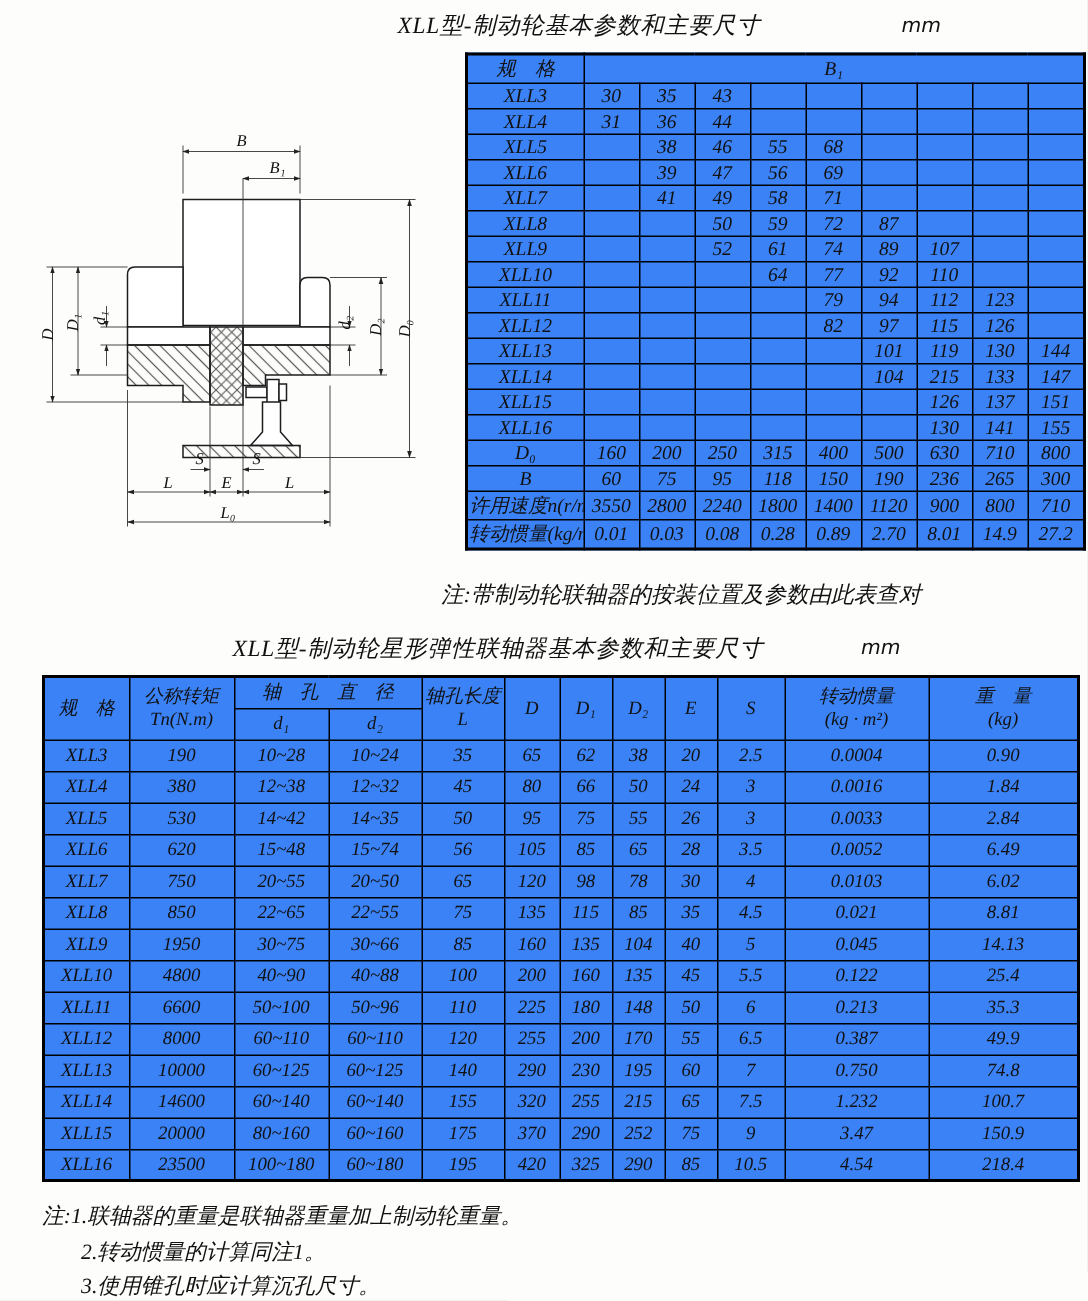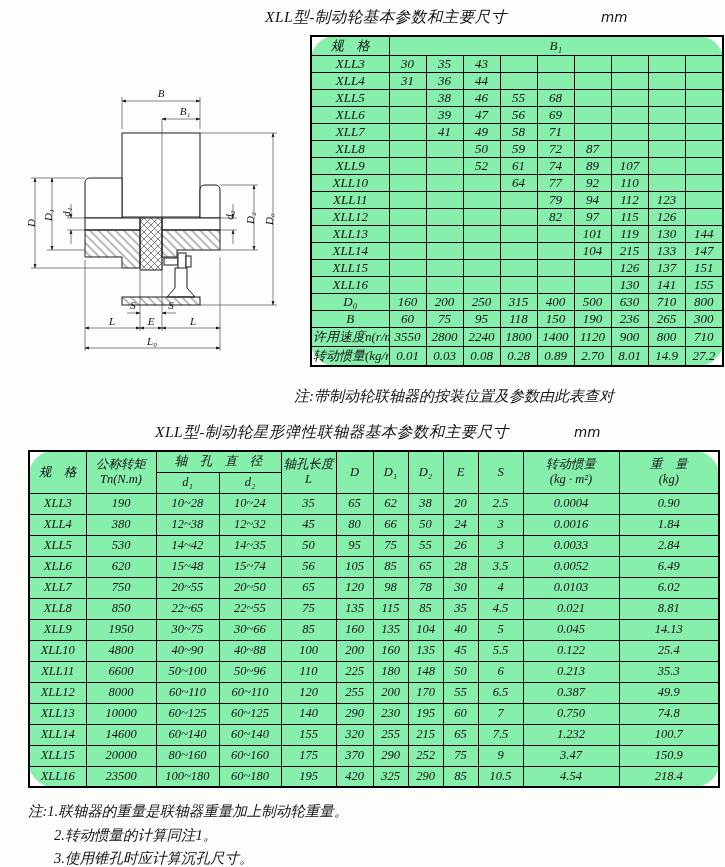--- a/index.html
+++ b/index.html
@@ -8,21 +8,21 @@
     position:relative; width:725px; height:867px;
     background:#fdfdfc; color:#111;
     font-family:"Liberation Serif","DejaVu Serif",serif;
     overflow:hidden;
     font-style:italic;
   }
   .abs { position:absolute; }
   .title { font-size:15.5px; letter-spacing:0.5px; }
   .unit { font-size:13.5px; font-family:"DejaVu Sans","Liberation Sans",sans-serif;text-align:right; }
 
-  table { border-collapse:collapse; table-layout:fixed; background:#86efac;border-radius:28px; }
+  table { border-collapse:collapse; table-layout:fixed; background:#3b82f6; }
   .t1 { left:310px; top:35px; width:412px; border:2px solid #000; }
   .t1 td, .t1 th {
     border:1px solid #000; text-align:center; vertical-align:middle;
     font-size:13px; font-weight:normal; height:16.5px; padding:0 1px;
     overflow:hidden; white-space:nowrap;
   }
   .t1 .lbl { font-size:13px; }
   .t1 .sm  { font-size:13px; }
 
   .t2 { left:28px; top:450px; width:690px; border:2px solid #000; }

